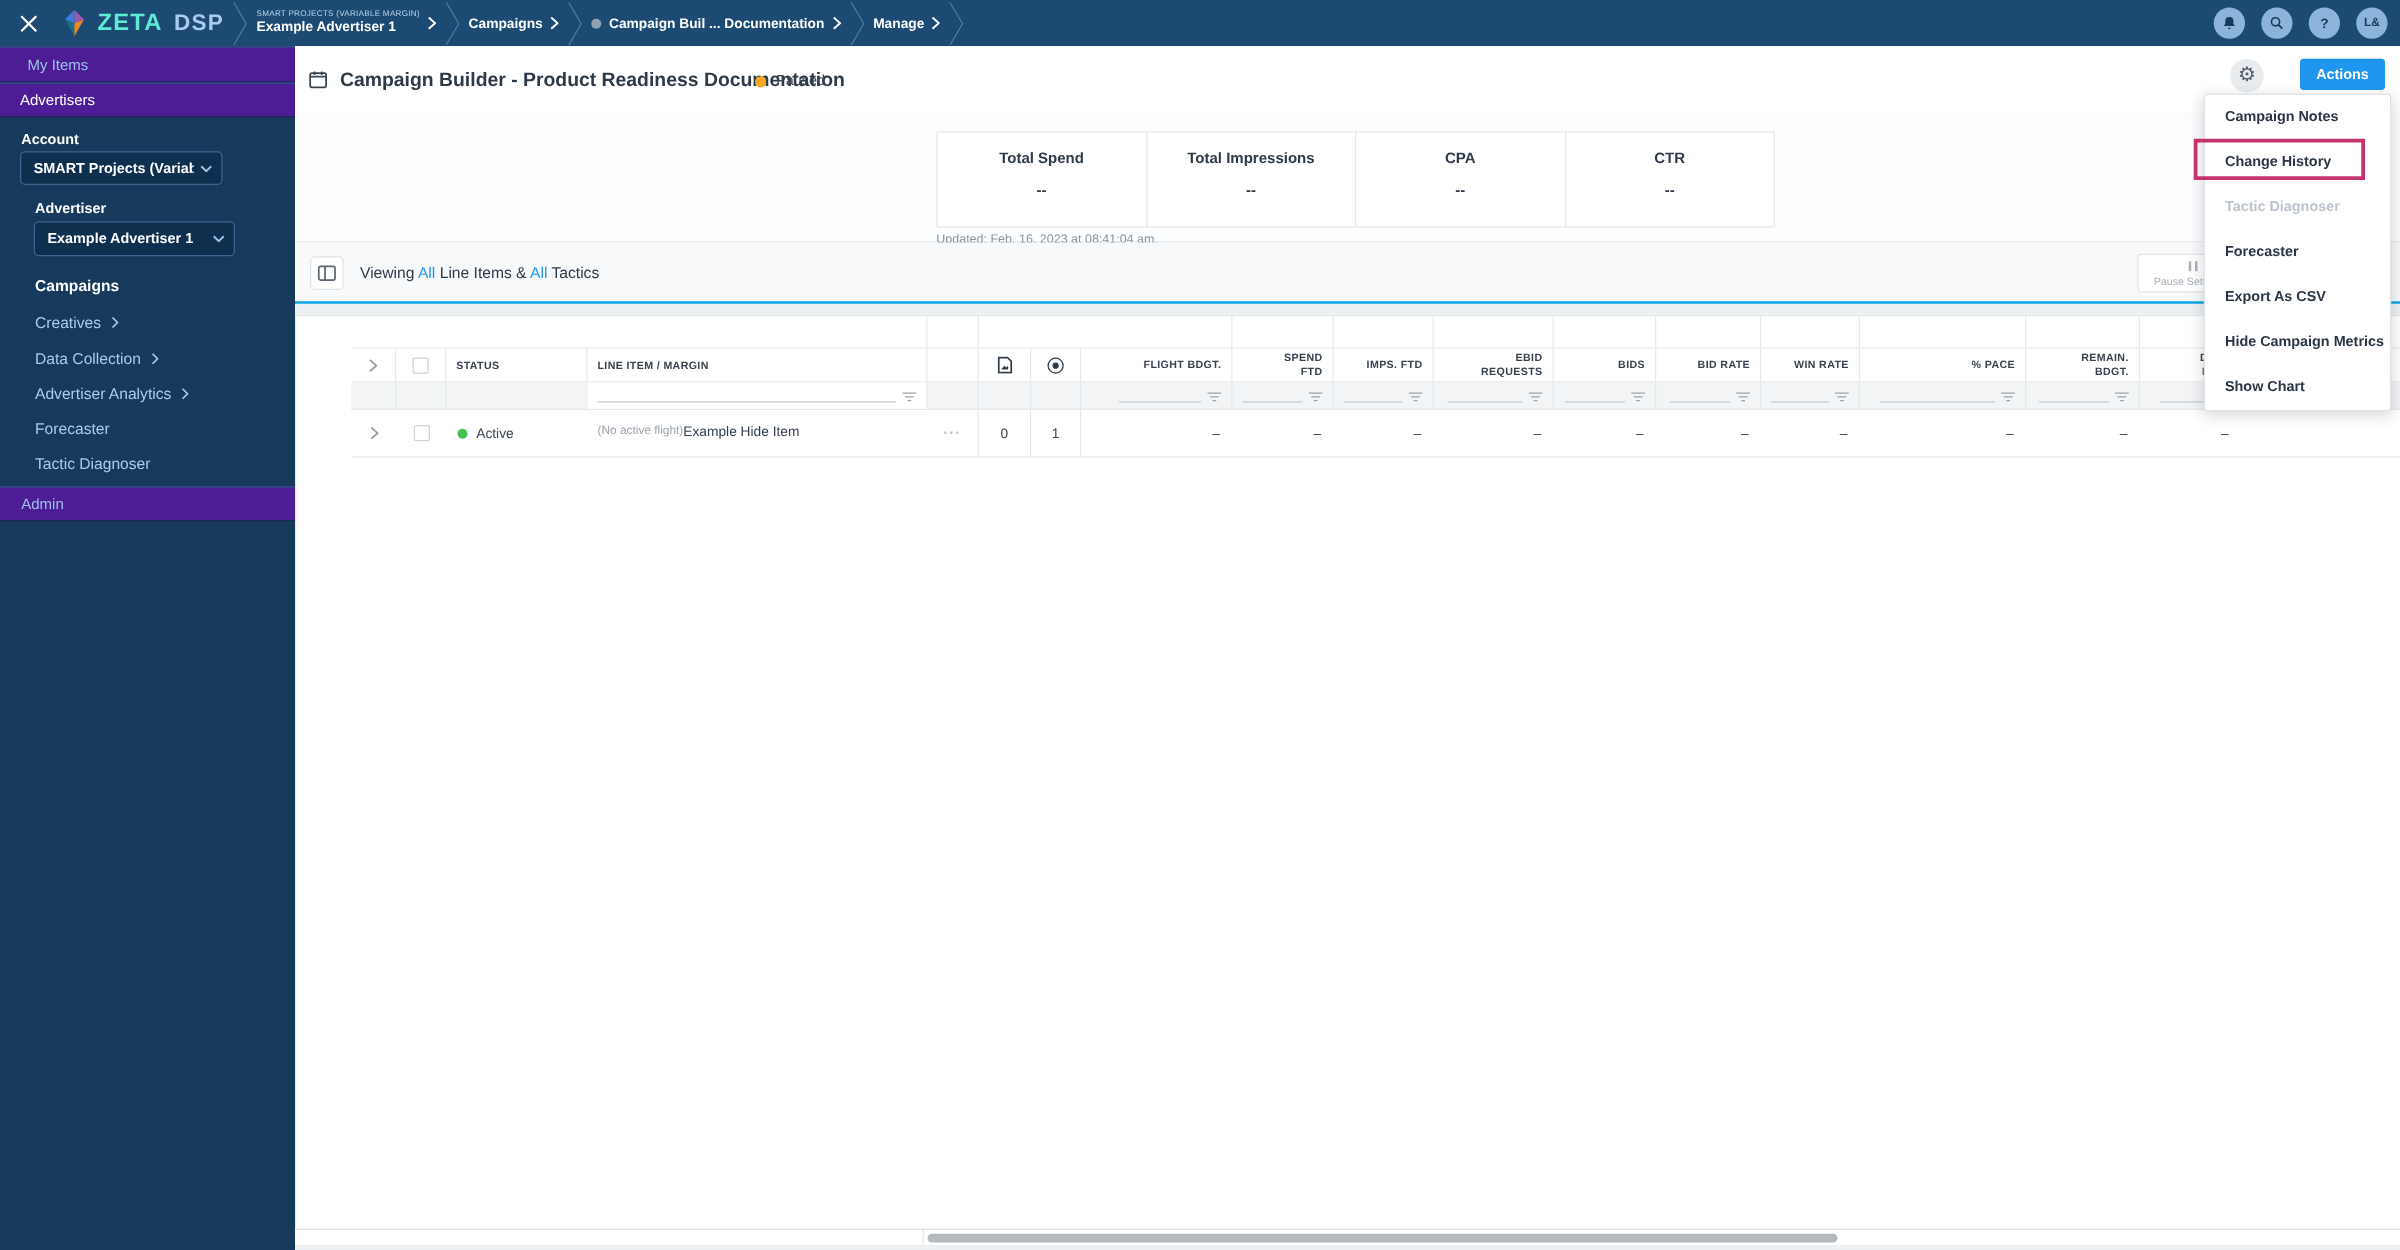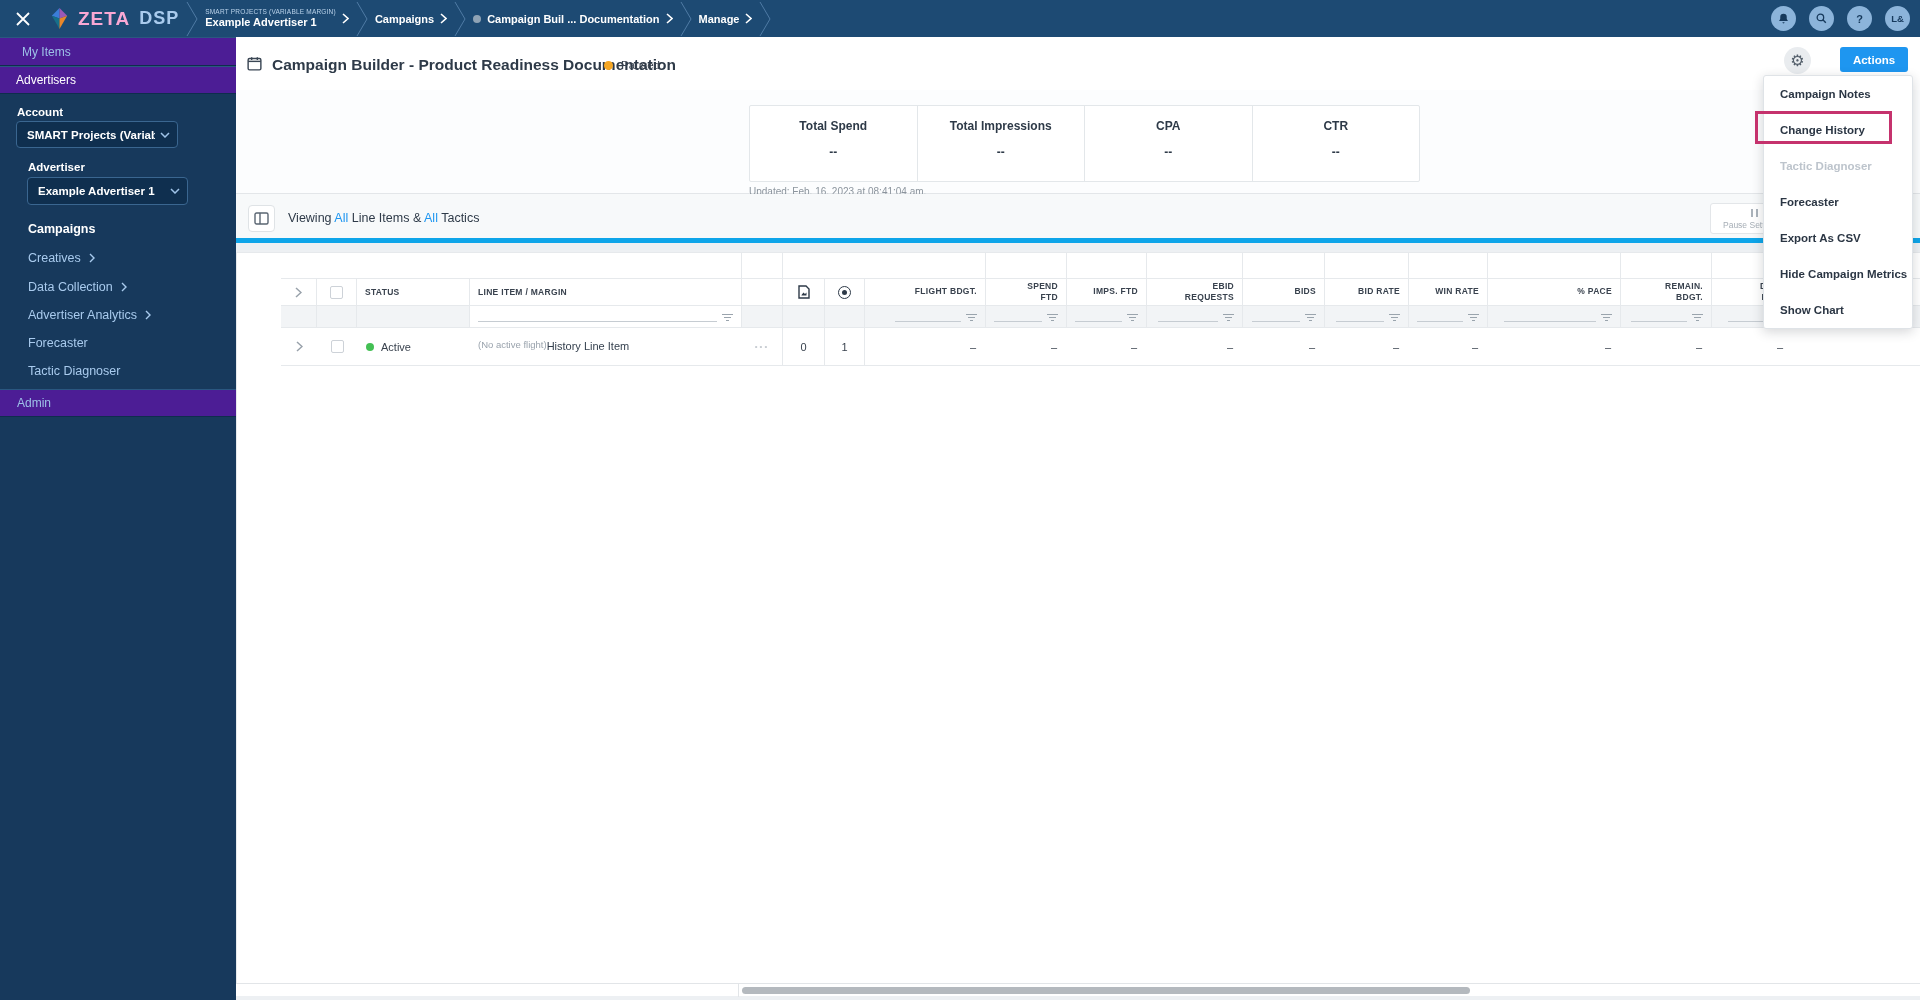--- a/index.html
+++ b/index.html
@@ -5,21 +5,21 @@
   * { box-sizing: border-box; margin: 0; padding: 0; }
   html,body { width:1920px; height:1000px; }
   body { font-family:"Liberation Sans", sans-serif; overflow:hidden; }
   .app { position:relative; width:1920px; height:1000px; background:#edf0f3; overflow:hidden; }
 
   
   .topbar { position:absolute; left:0; top:0; width:1920px; height:37px; background:#1d4a73;
             display:flex; align-items:center; padding-left:12px; }
   .close-btn { width:22px; height:22px; display:flex; align-items:center; justify-content:center; cursor:pointer; }
   .logo { display:flex; align-items:center; gap:7px; margin-left:14px; }
-  .logo-zeta { color:#f9a8d4; font-weight:bold; font-size:19px; letter-spacing:1px; }
+  .logo-zeta { color:#5eead4; font-weight:bold; font-size:19px; letter-spacing:1px; }
   .logo-dsp { color:#a9cbee; font-weight:bold; font-size:18px; letter-spacing:1px; margin-left:2px; }
   .crumb-sep { margin:0 6px; flex:0 0 auto; }
   .crumb { display:flex; align-items:center; gap:6px; color:#fff; cursor:pointer; }
   .crumb-label { font-size:11px; font-weight:bold; color:#fff; white-space:nowrap; }
   .crumb-2line { display:flex; flex-direction:column; line-height:1.2; }
   .crumb-eyebrow { font-size:6.5px; color:#b9d2ea; letter-spacing:0.2px; white-space:nowrap; }
   .crumb-dot { width:8px; height:8px; border-radius:50%; background:#8fa3b5; flex:0 0 auto; }
   .topbar-right { margin-left:auto; display:flex; align-items:center; gap:13px; padding-right:10px; }
   .tb-circle { width:25px; height:25px; border-radius:50%; background:#8cb4da; color:#16395c;
                display:flex; align-items:center; justify-content:center; cursor:pointer;
@@ -66,21 +66,21 @@
   .metrics-box { position:absolute; left:513px; top:15px; width:671px; height:77px; background:#fff;
                  border:1px solid #e3e7ea; border-radius:2px; display:flex; }
   .metric-card { flex:1; display:flex; flex-direction:column; align-items:center; padding-top:13px;
                  border-right:1px solid #e3e7ea; }
   .metric-card:last-child { border-right:none; }
   .metric-label { font-size:12px; font-weight:bold; color:#2e3a48; }
   .metric-value { font-size:12px; font-weight:bold; color:#2e3a48; margin-top:12px; }
   .metrics-updated { position:absolute; left:513px; top:96px; font-size:10px; color:#8b949d; }
 
   .toolbar { position:absolute; left:0; top:157px; width:1684px; height:49px; background:#f7f9fa;
-             border-bottom:5px solid #0ea5e9; }
+             border-bottom:2px solid #0ea5e9; }
   .tb-colbtn { position:absolute; left:12px; top:11px; width:27px; height:27px; background:#fff;
                border:1px solid #dfe3e6; border-radius:4px; display:flex; align-items:center;
                justify-content:center; cursor:pointer; }
   .tb-viewing { position:absolute; left:52px; top:17px; font-size:12.5px; color:#2e3a48; }
   .tb-viewing .blue { color:#1e96f0; cursor:pointer; }
   .pause-btn { position:absolute; left:1474px; top:9px; width:110px; height:31px; background:#fff;
                border:1px solid #e3e6e9; border-radius:3px; z-index:1; overflow:hidden; }
   .pause-bars { position:absolute; left:40px; top:5px; display:flex; gap:3px; }
   .pause-bars i { display:block; width:2px; height:8px; background:#aab2ba; }
   .pause-btn .plabel { position:absolute; left:12px; top:16px; font-size:8.5px; color:#a6aeb6; white-space:nowrap; }
@@ -526,21 +526,21 @@
         <div class="dcell c-chk ctr">
             <span class="chk"></span>
           </div>
         <div class="dcell c-status" style="padding-left:9px;">
           <span class="status-dot"></span>
           <span>Active</span>
         </div>
         <div class="dcell c-name">
           <span class="name-lines">
             <span class="flight-note">(No active flight)</span>
-            <span class="li-name">History Line Item</span>
+            <span class="li-name">Example Hide Item</span>
           </span>
         </div>
         <div class="dcell c-dots ctr bord">
             <span class="dots">•••</span>
           </div>
         <div class="dcell c-cre ctr bord">0</div>
         <div class="dcell c-tac ctr bord">1</div>
         <div class="dcell c-m1 num">–</div>
         <div class="dcell c-m2 num">–</div>
         <div class="dcell c-m3 num">–</div>

